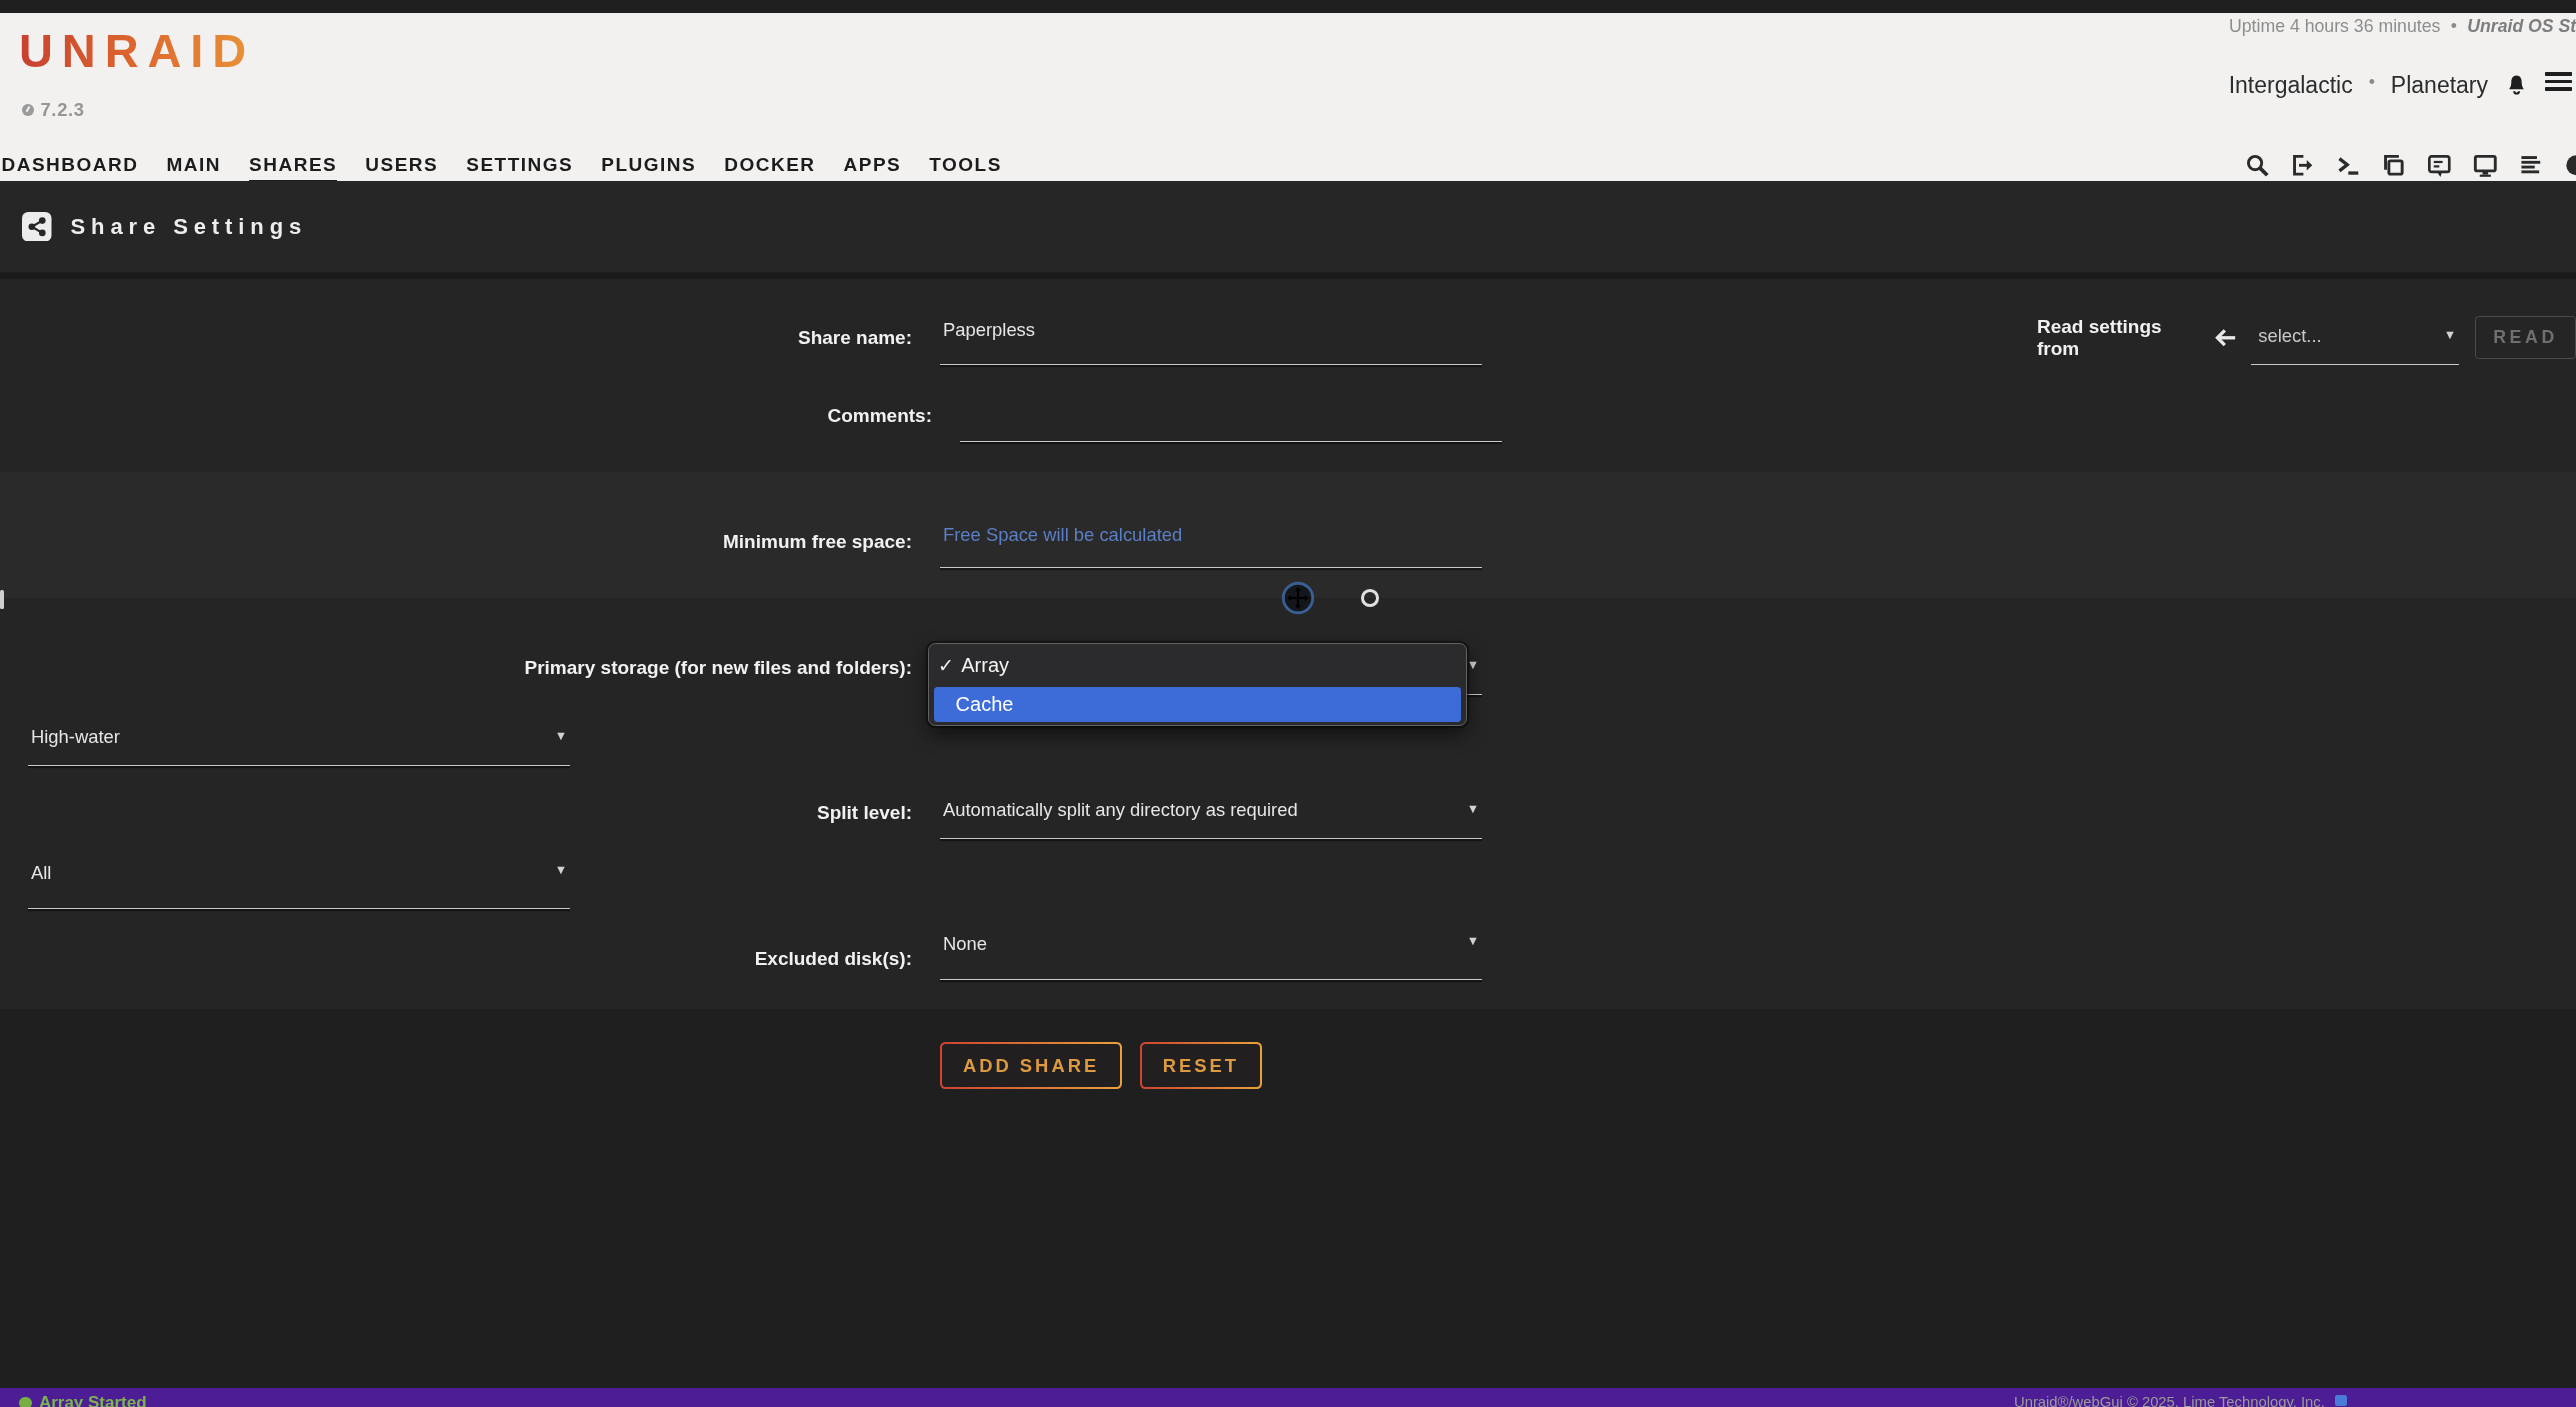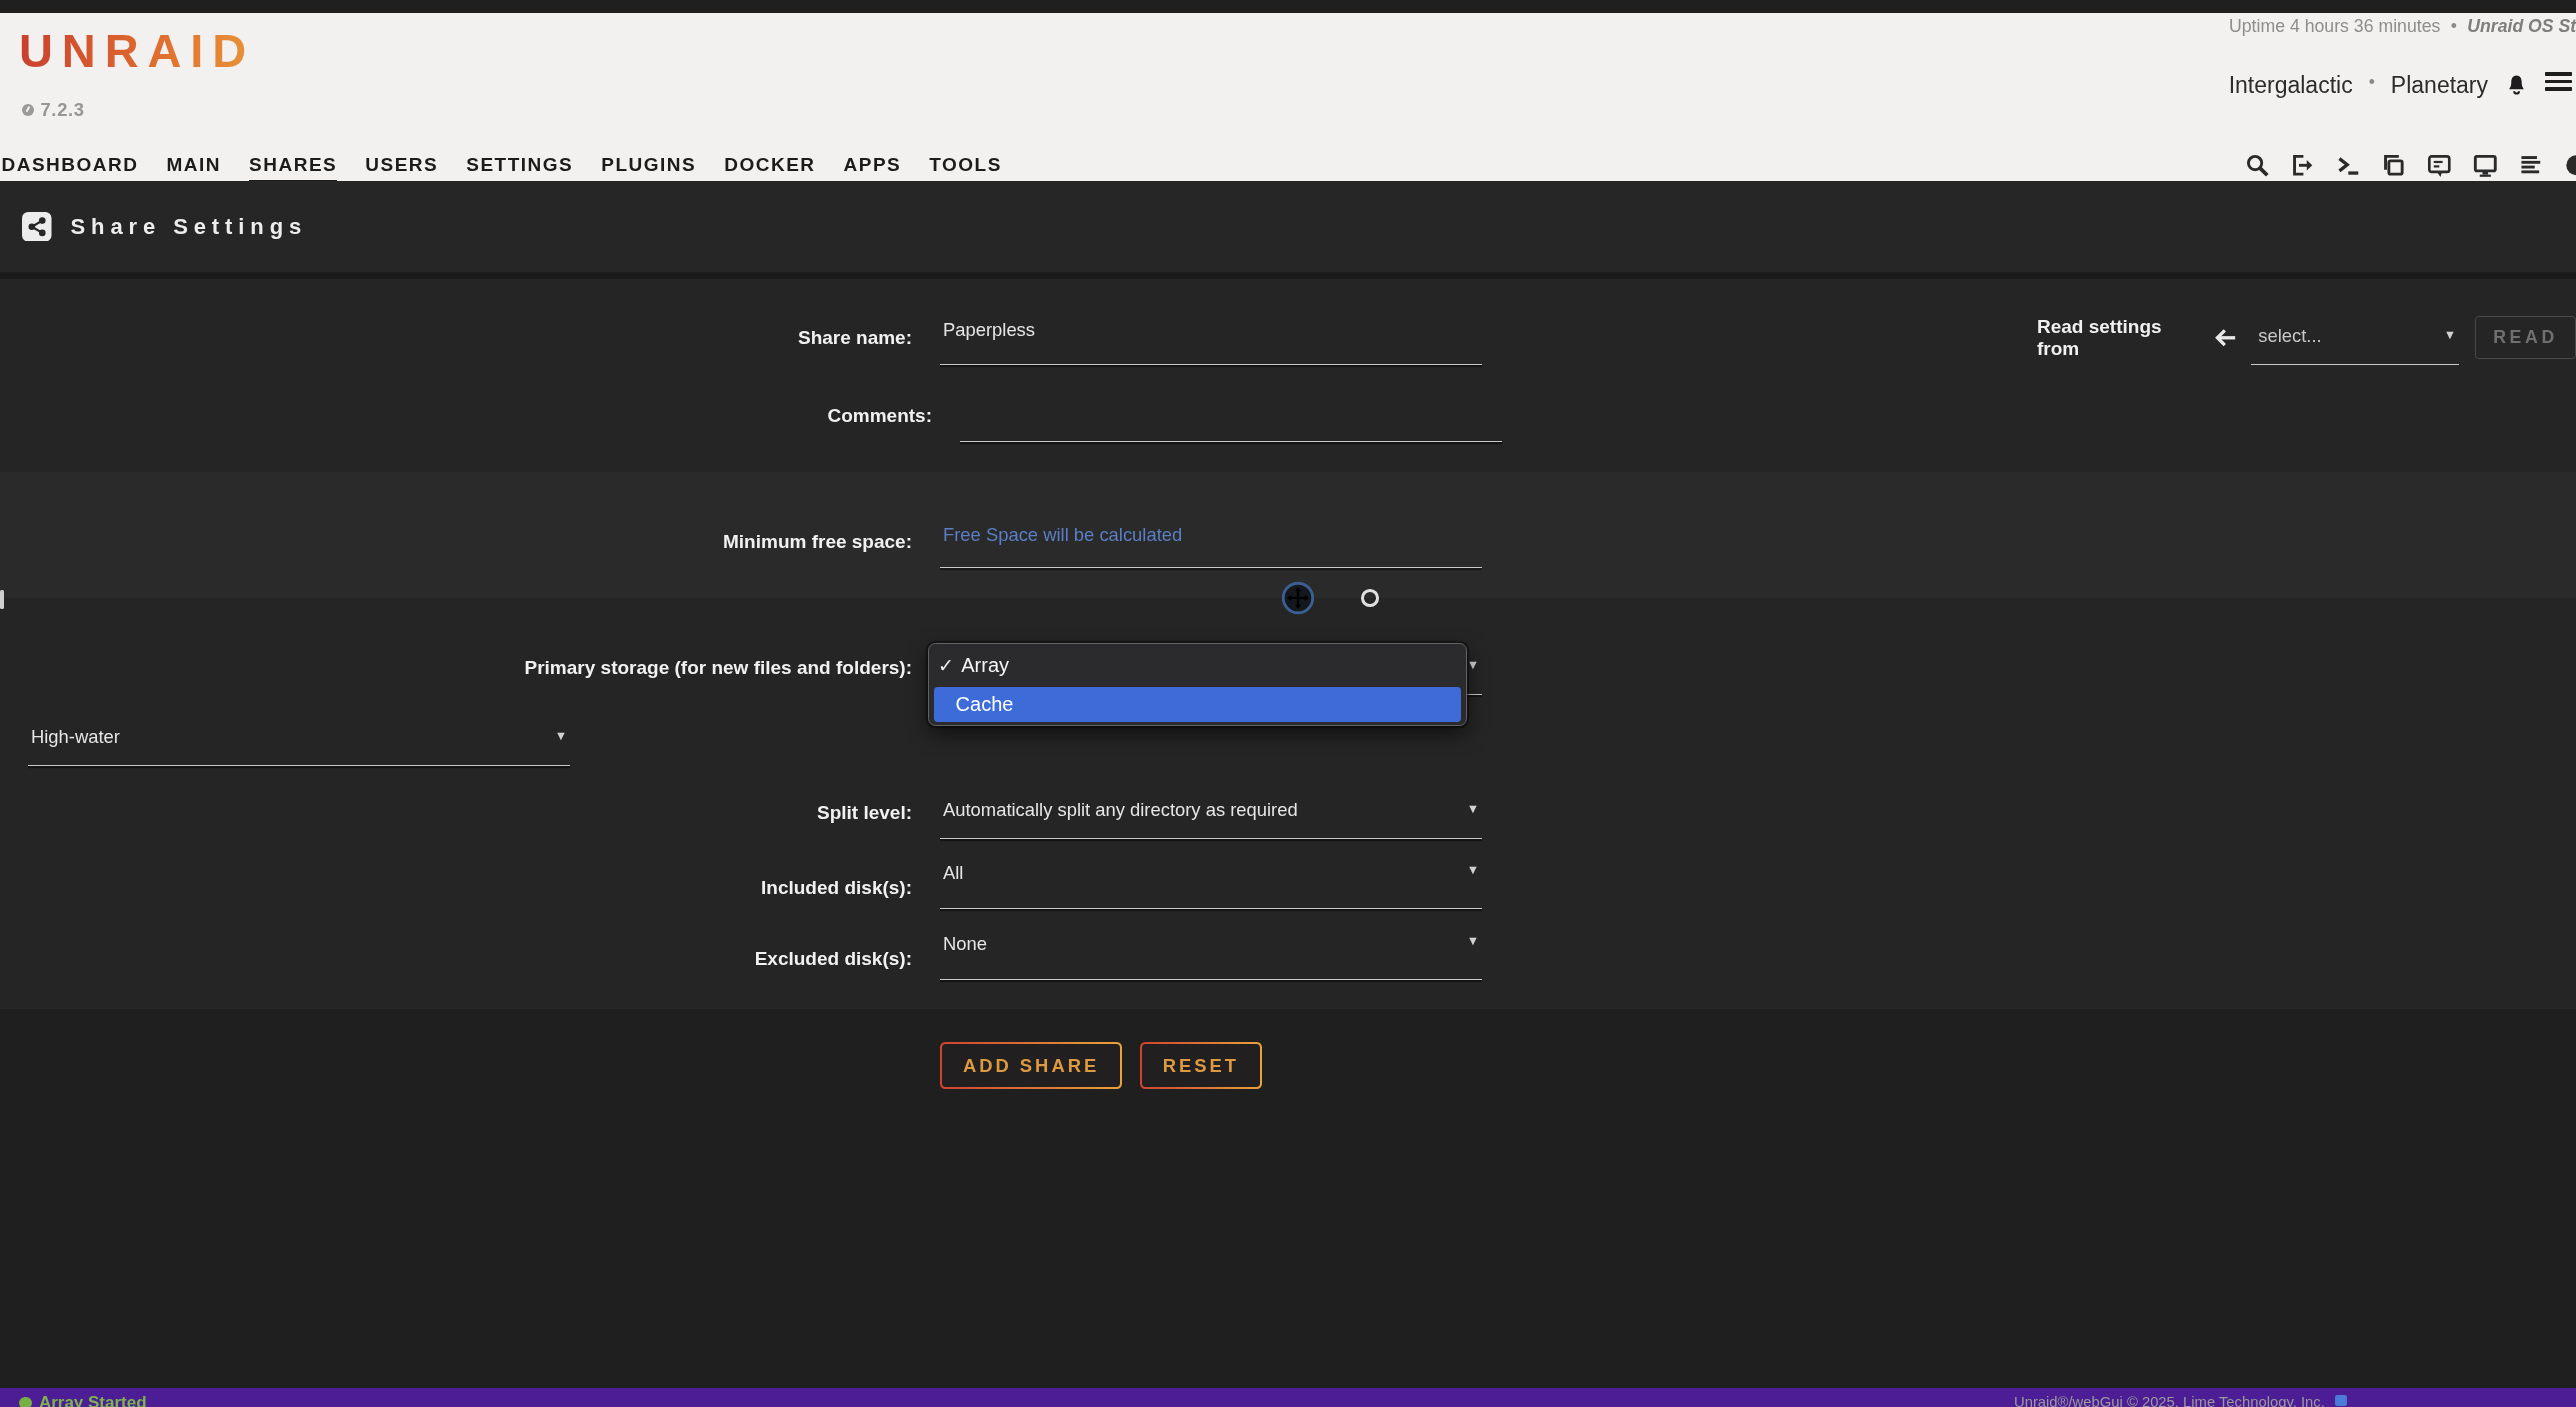--- a/index.html
+++ b/index.html
@@ -277,21 +277,20 @@
 
   <div class="row r-split">
     <div class="row-label">Split level:</div>
     <div class="row-control">
       <span class="control-value" style="top:13.3px;">Automatically split any directory as required</span>
       <span class="sel-arrow" style="top:16px;">▼</span>
     </div>
   </div>
 
   <div class="row r-included">
-    <div class="row-label">Included disk(s):</div>
     <div class="row-control">
       <span class="control-value" style="top:5.9px;">All</span>
       <span class="sel-arrow" style="top:7.4px;">▼</span>
     </div>
   </div>
 
   <div class="row r-excluded">
     <div class="row-label">Excluded disk(s):</div>
     <div class="row-control">
       <span class="control-value" style="top:5.9px;">None</span>

